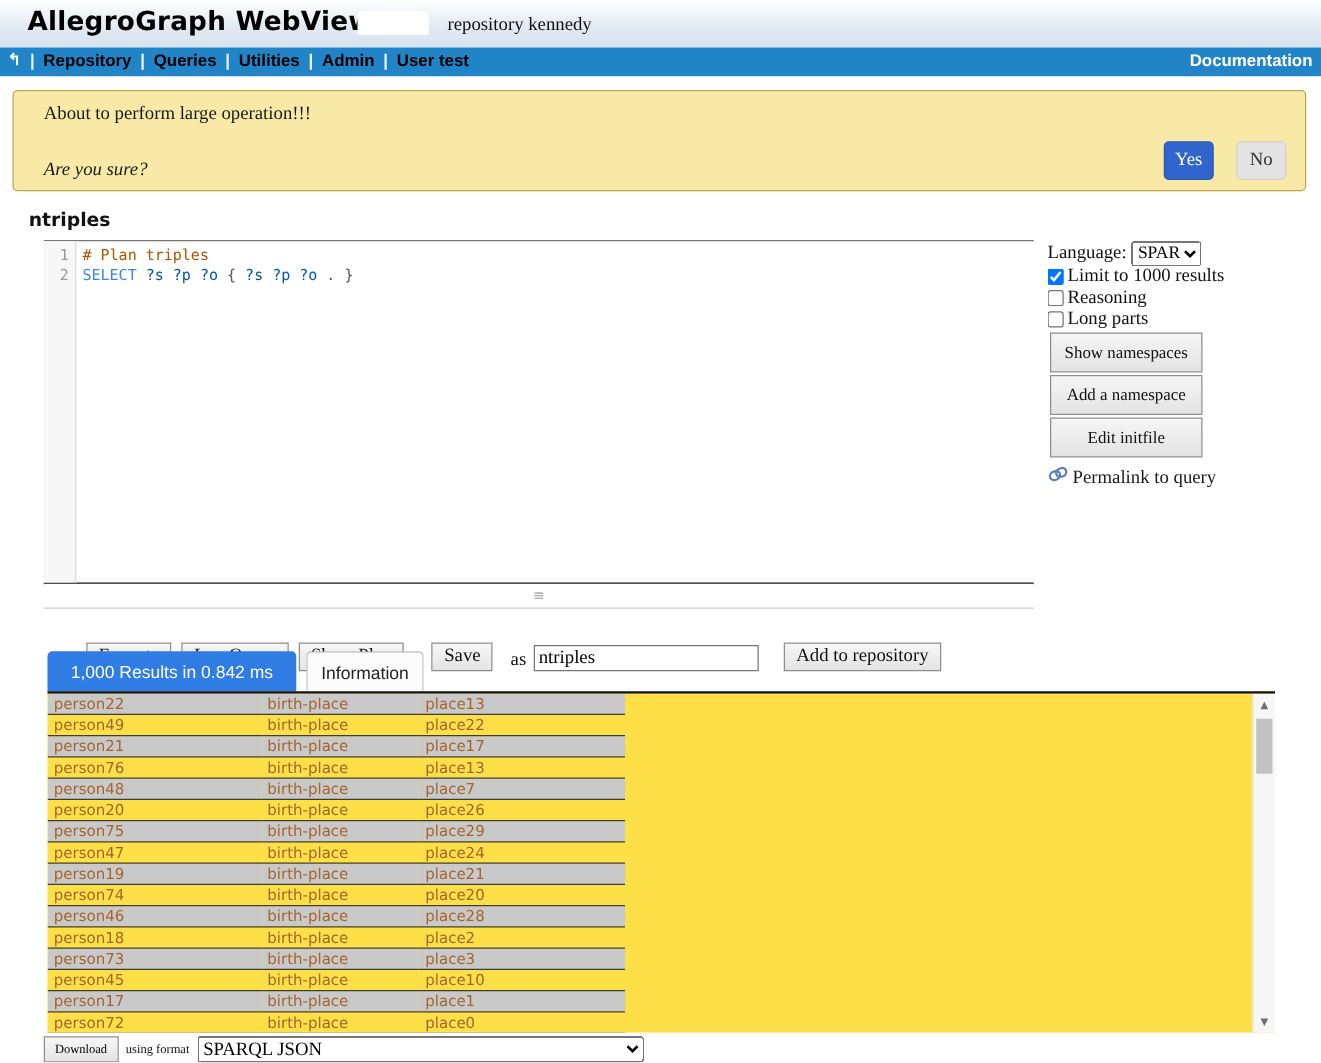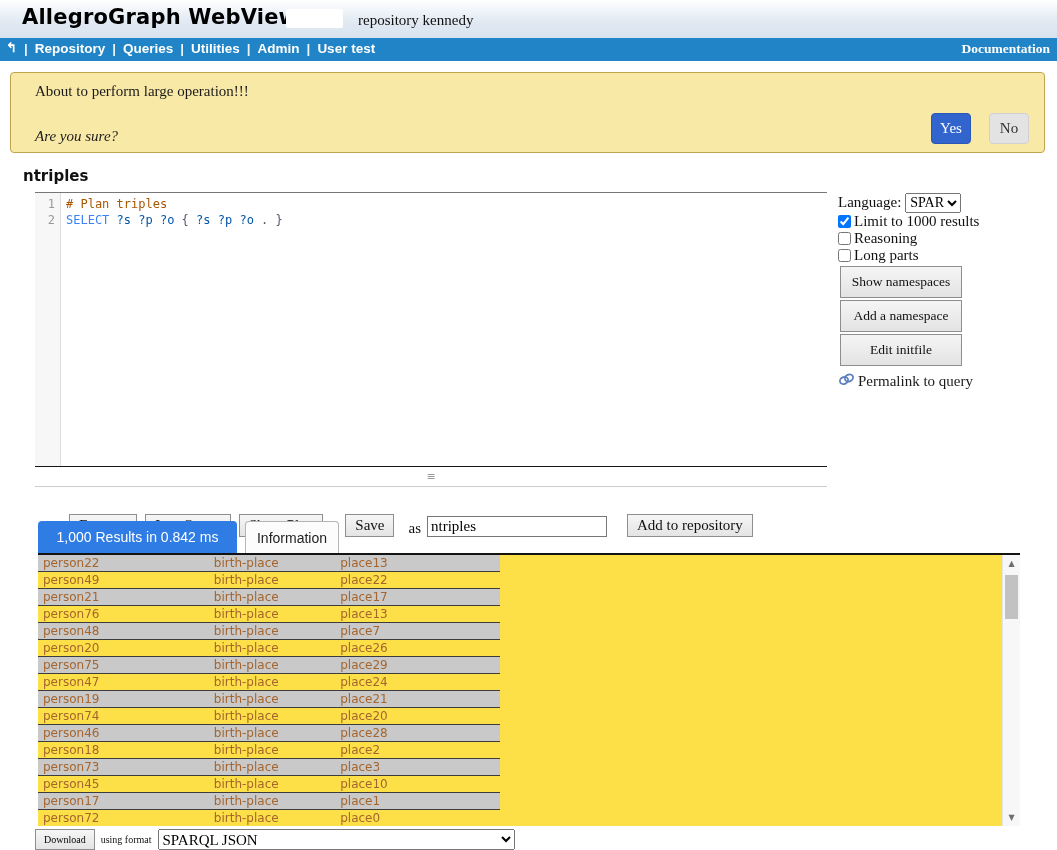--- a/index.html
+++ b/index.html
@@ -11,24 +11,24 @@
           background:linear-gradient(180deg,#ffffff 0%,#e2eaf3 55%,#d8e3ef 100%);}
   .app-title{position:absolute;left:22px;top:5px;font-family:"DejaVu Sans",sans-serif;
              font-weight:bold;font-size:21px;color:#000;letter-spacing:.2px;}
   .header-box{position:absolute;left:286px;top:9px;width:57px;height:19px;background:#fff;border-radius:2px;}
   .repo-label{position:absolute;left:358px;top:12px;font-size:15px;color:#111;}
 
   
   .nav{position:absolute;left:0;top:38px;width:1057px;height:23px;background:#2184c6;
        font-family:"Liberation Sans",sans-serif;font-weight:bold;font-size:13.5px;color:#fff;}
   .nav-left{position:absolute;left:6px;top:3px;display:flex;gap:7px;align-items:center;}
-  .nav-item{color:#ffffff;cursor:pointer;}
+  .nav-item{color:#000000;cursor:pointer;}
   .nav-sep{color:#eaf4fb;font-weight:bold;}
   .back-icon{font-size:13px;position:relative;top:-1px;}
-  .nav-right{position:absolute;right:7px;top:3px;color:#fff;cursor:pointer;font-family:Liberation Serif, serif;}
+  .nav-right{position:absolute;right:7px;top:3px;color:#fff;cursor:pointer;}
 
   
   .warning{position:absolute;left:10px;top:72px;width:1033px;height:79px;background:#f9e9a7;
            border:1px solid #bfa64e;border-radius:4px;}
   .warn-msg{position:absolute;left:24px;top:10px;font-size:15px;color:#1a1a1a;}
   .warn-q{position:absolute;left:24px;top:55px;font-style:italic;font-size:15px;color:#1a1a1a;}
   .warn-btns{position:absolute;right:15px;top:40px;display:flex;gap:18px;}
   .btn-yes{width:40px;height:31px;background:#3165cd;border:1px solid #2a57b5;border-radius:4px;
            color:#fff;font-family:"Liberation Serif",serif;font-size:15px;cursor:pointer;}
   .btn-no{width:40px;height:31px;background:#e3e3e3;border:1px solid #d0d0d0;border-radius:4px;

